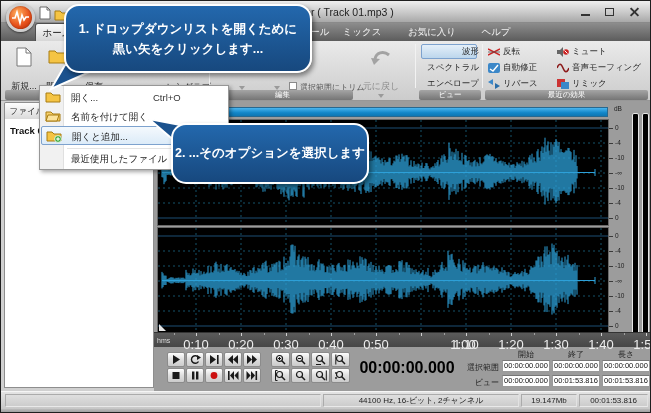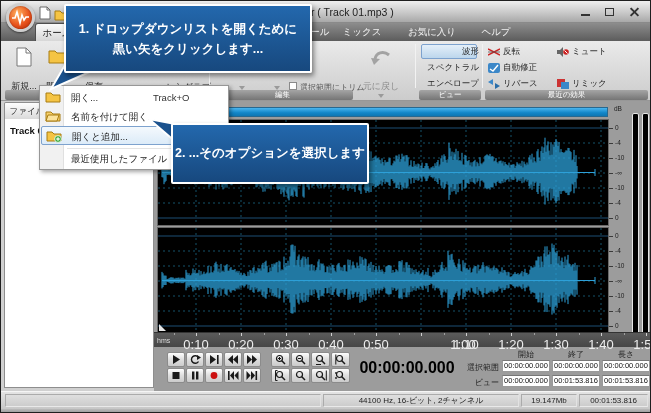--- a/index.html
+++ b/index.html
@@ -106,21 +106,21 @@
     border-top-color:#777; font-size:7.5px; color:#111; text-align:center; line-height:10px; }
 
   
   .statusbar { left:0; top:390px; width:651px; height:18px;
     background:linear-gradient(#e4e4e4,#c7c7c7); border-top:1px solid #f5f5f5; }
   .scell { top:2px; height:13px; border:1px solid #ababab; border-bottom-color:#e9e9e9; border-right-color:#e2e2e2;
     font-size:8px; color:#222; text-align:center; line-height:11px; }
   .btm { left:0; top:408px; width:651px; height:5px; background:linear-gradient(#bbb,#8f8f8f); }
 
   
-  .callout { background:linear-gradient(#2368ad,#17487e); border:2px solid #fff; border-radius:2px;
+  .callout { background:linear-gradient(#2368ad,#17487e); border:2px solid #fff; border-radius:15px;
     box-shadow:2px 3px 5px rgba(0,0,0,.45); color:#fff; font-weight:bold; text-align:center; z-index:60; }
   .co1 { left:63px; top:3px; width:248px; height:69px; font-size:12.5px; padding-top:13px; line-height:20px; }
   .co2 { left:170px; top:122px; width:198px; height:61px; font-size:12.5px; line-height:57px; }
   .cotail { z-index:59; }
 </style>
 </head>
 <body>
 
 <div id="win">
 
@@ -243,20 +243,26 @@
         </svg>
       <span>リバース</span>
     </div>
     <div class="abs smallbtn" style="left:553px;top:3px;width:56px;">
       <svg width="12" height="10" viewBox="0 0 12 10">
           <polygon points="0,3 3,3 6,0 6,10 3,7 0,7" fill="#666"></polygon>
           <circle cx="9" cy="5" r="2.8" fill="#cc2222"></circle>
           <line x1="7.5" y1="3.5" x2="10.5" y2="6.5" stroke="#fff" stroke-width="1"></line>
         </svg>
       <span>ミュート</span>
+    </div>
+    <div class="abs smallbtn" style="left:553px;top:19px;width:94px;">
+      <svg width="12" height="10" viewBox="0 0 12 10">
+          <path d="M0,5 C2,0 4,0 6,5 C8,10 10,10 12,5" fill="none" stroke="#8c1a1a" stroke-width="1.6"></path>
+        </svg>
+      <span>音声モーフィング</span>
     </div>
     <div class="abs smallbtn" style="left:553px;top:35px;width:60px;">
       <svg width="12" height="10" viewBox="0 0 12 10">
           <rect x="0" y="0" width="8" height="8" fill="#cc3333"></rect>
           <rect x="4" y="3" width="8" height="7" fill="#3b87c8"></rect>
         </svg>
       <span>リミック</span>
     </div>
 
     <div class="abs glabel" style="left:4px;width:203px;"></div>
@@ -538,21 +544,21 @@
   </div>
   <div class="abs btm"></div>
 
   <div class="abs menu">
     <div class="abs menu-strip"></div>
     <div class="abs mi" style="top:2px;">
       <svg class="mic" width="16" height="12" viewBox="0 0 16 12">
           <path d="M1,2 h5 l2,2 h7 v7 h-14 z" fill="#f5c444" stroke="#a87d12"></path>
         </svg>
       <span class="lab">開く...</span>
-      <span class="sc">Track+O</span>
+      <span class="sc">Ctrl+O</span>
     </div>
     <div class="abs mi" style="top:21px;">
       <svg class="mic" width="16" height="12" viewBox="0 0 16 12">
           <path d="M1,2 h5 l2,2 h7 v7 h-14 z" fill="#f7d06a" stroke="#a87d12"></path>
           <path d="M3,5 h11 l-2,6 h-11 z" fill="#fbe29a" stroke="#a87d12"></path>
         </svg>
       <span class="lab">名前を付けて開く...</span>
     </div>
     <div class="abs mi hl" style="top:40px;">
       <svg class="mic" width="16" height="13" viewBox="0 0 16 13">

